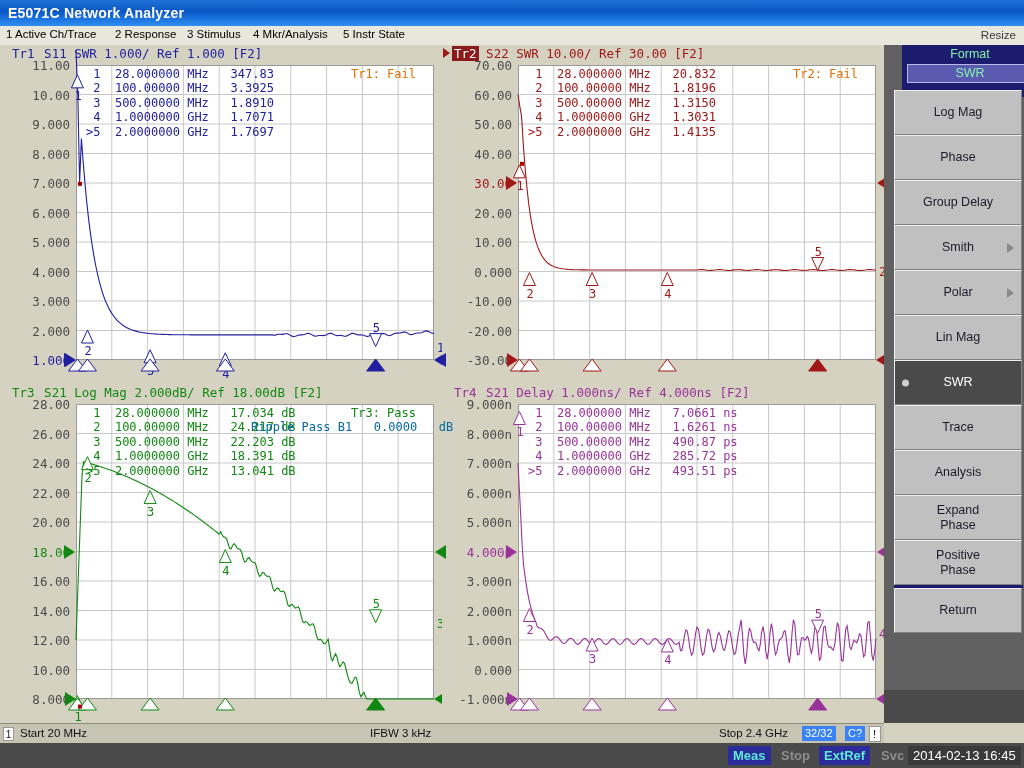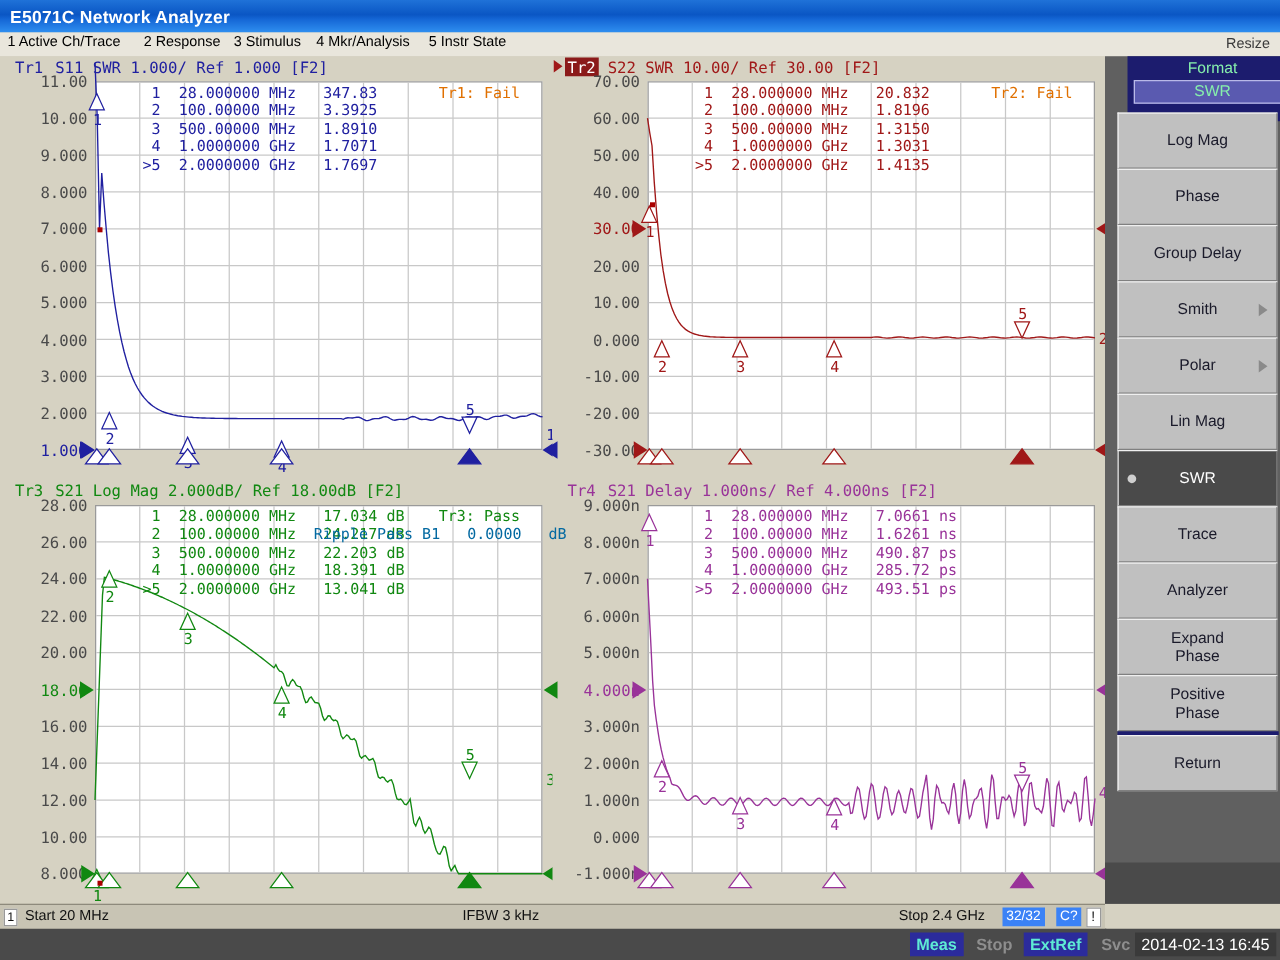--- a/index.html
+++ b/index.html
@@ -25,21 +25,21 @@
   .trlabel{display:inline-block;padding:0 2px;}
   .trlabel.sel{background:#8b1a1a;color:#fff;}
   .ptri{position:absolute;left:1px;top:3px;width:0;height:0;border-left:7px solid;
     border-top:5px solid transparent;border-bottom:5px solid transparent;}
 
   .grid{position:absolute;background:#fff;border:1px solid #9a9a9a;box-sizing:border-box;}
   .yaxis{position:absolute;font-family:"DejaVu Sans Mono",monospace;font-size:12.5px;
     text-align:right;color:#4a4a4a;}
   .ytick{position:absolute;right:0;white-space:nowrap;transform:translateY(-50%);}
   .mtable{position:absolute;font-family:"DejaVu Sans Mono",monospace;font-size:12px;
-    white-space:pre;line-height:14.4px;margin-left:28px;}
+    white-space:pre;line-height:14.4px;}
   .limitlbl{position:absolute;font-family:"DejaVu Sans Mono",monospace;font-size:12px;white-space:pre;}
   .refmark{position:absolute;width:0;height:0;border-top:7px solid transparent;
     border-bottom:7px solid transparent;}
   .refmark.left{border-left:11px solid;}
   .refmark.right{border-right:11px solid;}
 
   svg.plot{position:absolute;left:0;top:0;}
   .mk{font-family:"DejaVu Sans Mono",monospace;font-size:12px;}
 
   
@@ -411,21 +411,21 @@
         <span style="white-space: pre-line;">Lin Mag</span>
       </div>
       <div class="sk active" style="top: 315px;">
         <div class="dot"></div>
         <span style="white-space: pre-line;">SWR</span>
       </div>
       <div class="sk" style="top: 360px;">
         <span style="white-space: pre-line;">Trace</span>
       </div>
       <div class="sk" style="top: 405px;">
-        <span style="white-space: pre-line;">Analyzer</span>
+        <span style="white-space: pre-line;">Analysis</span>
       </div>
       <div class="sk" style="top: 450px;">
         <span style="white-space: pre-line;">Expand
 Phase</span>
       </div>
       <div class="sk" style="top: 495px;">
         <span style="white-space: pre-line;">Positive
 Phase</span>
       </div>
       <div class="sk-sep" style="top: 540px;"></div>

